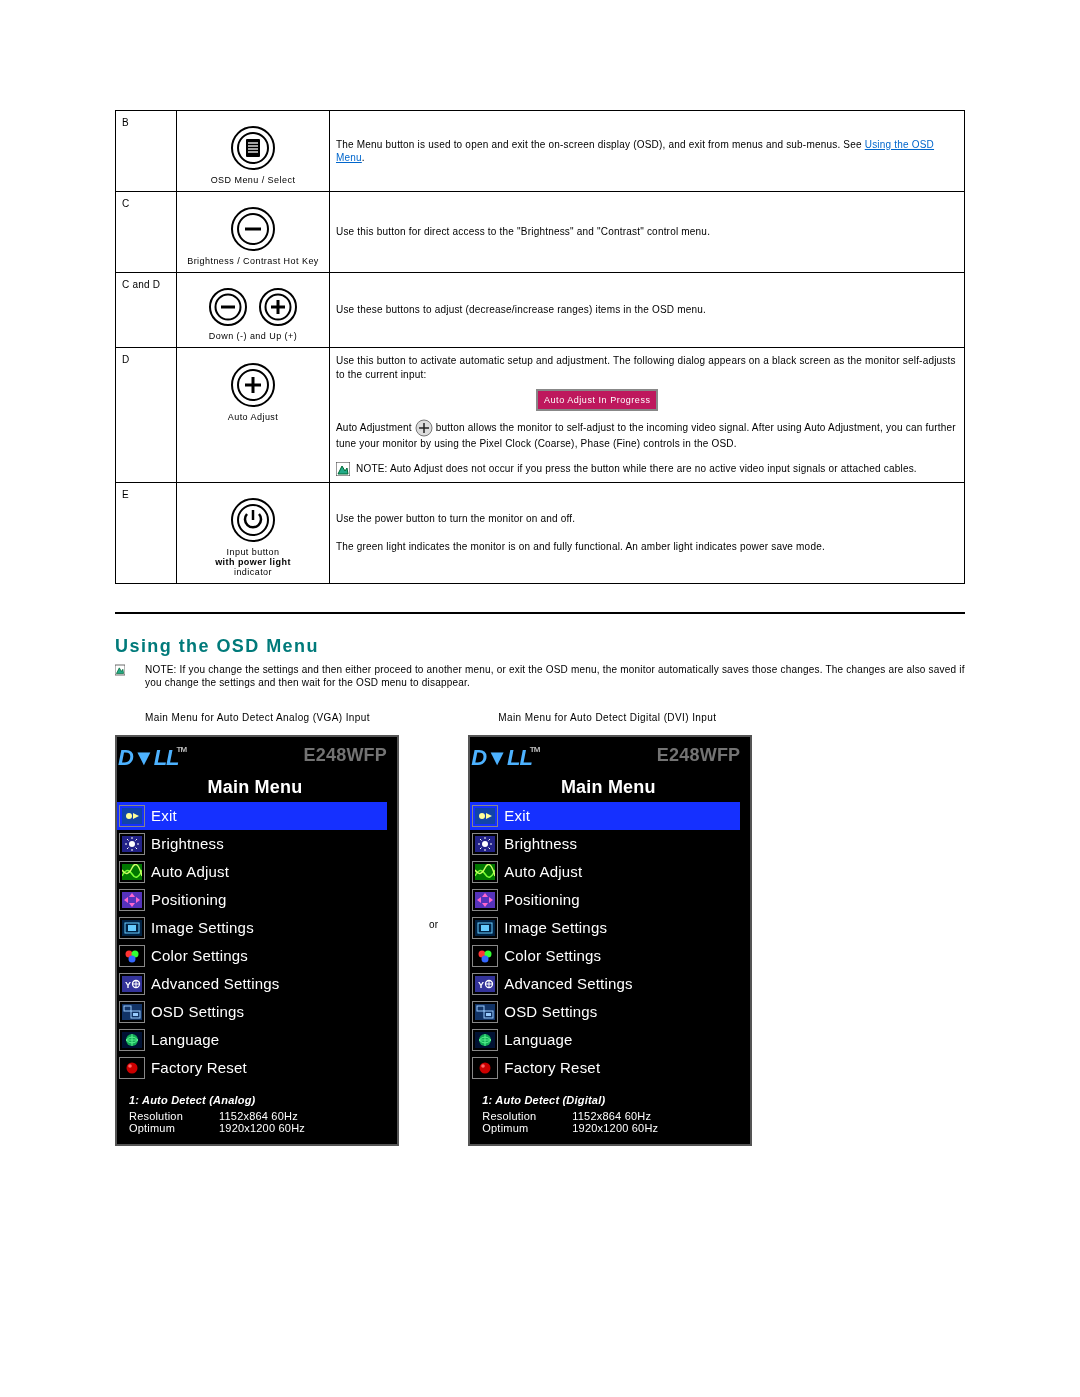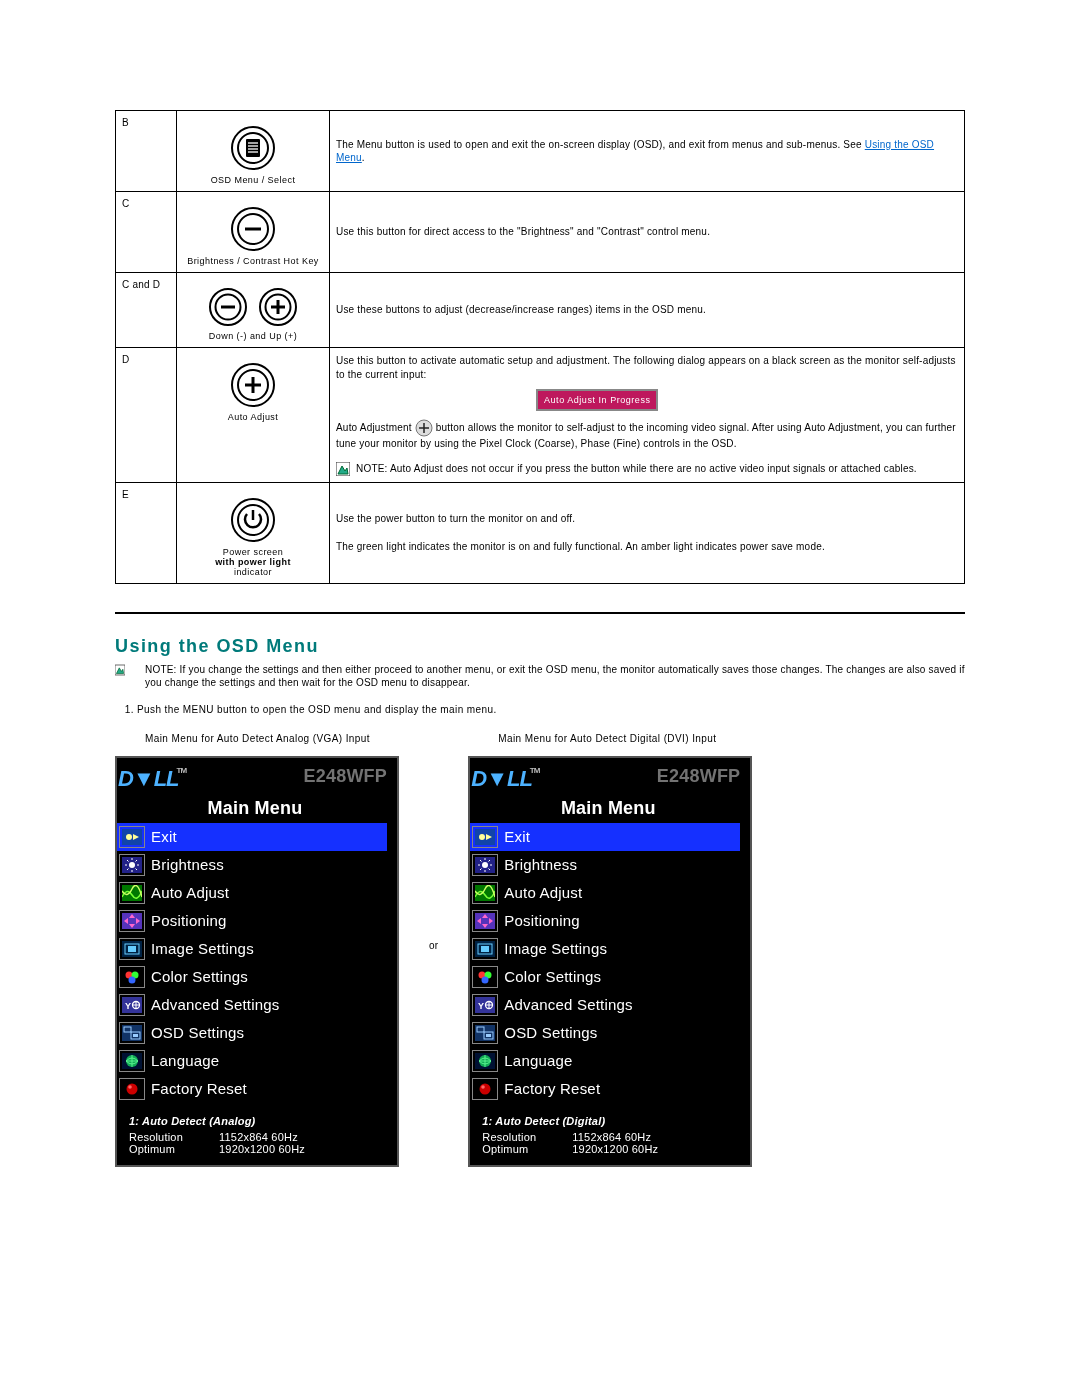--- a/index.html
+++ b/index.html
@@ -150,21 +150,21 @@
     <td class="col-b">
       <div class="icon-wrap">
         <svg class="btn" viewBox="0 0 46 46">
           <circle cx="23" cy="23" r="21" fill="#fff" stroke="#000" stroke-width="2"></circle>
           <circle cx="23" cy="23" r="15" fill="#fff" stroke="#000" stroke-width="2"></circle>
           <path d="M23 13 V23" stroke="#000" stroke-width="2.5" fill="none"></path>
           <path d="M17 17 A8 8 0 1 0 29 17" stroke="#000" stroke-width="2.5" fill="none"></path>
         </svg>
       </div>
       <div class="caption">
-        <span>Power screen</span><br>
+        <span>Input button</span><br>
         <b>with power light</b><br>
         <span>indicator</span>
       </div>
     </td>
     <td class="col-c">
       <div style="margin-bottom:14px">Use the power button to turn the monitor on and off.</div>
       <div>The green light indicates the monitor is on and fully functional. An amber light indicates power save mode.</div>
     </td>
   </tr>
 </tbody>
@@ -175,23 +175,20 @@
 <h2 class="section">Using the OSD Menu</h2>
 
 <div class="note-block">
   <svg width="14" height="14" viewBox="0 0 14 14">
     <rect x="0" y="0" width="14" height="14" fill="#fff" stroke="#333"></rect>
     <path d="M2 12 L6 4 L9 9 L11 6 L12 12 Z" fill="#2a8" stroke="#063"></path>
   </svg>
   <span>NOTE: If you change the settings and then either proceed to another menu, or exit the OSD menu, the monitor automatically saves those changes. The changes are also saved if you change the settings and then wait for the OSD menu to disappear.</span>
 </div>
 
-<ol class="steps">
-  <li>Push the MENU button to open the OSD menu and display the main menu.</li>
-</ol>
 
 <div class="menus-row">
   <div class="menu-col">
     <div class="menu-title">Main Menu for Auto Detect Analog (VGA) Input</div>
     <div class="osd" id="osd-left">
           <div class="hdr">
             <span class="dell">D▼LL<span class="tm">TM</span></span>
             <span class="model">E248WFP</span>
           </div>
           <div class="mm">Main Menu</div>

